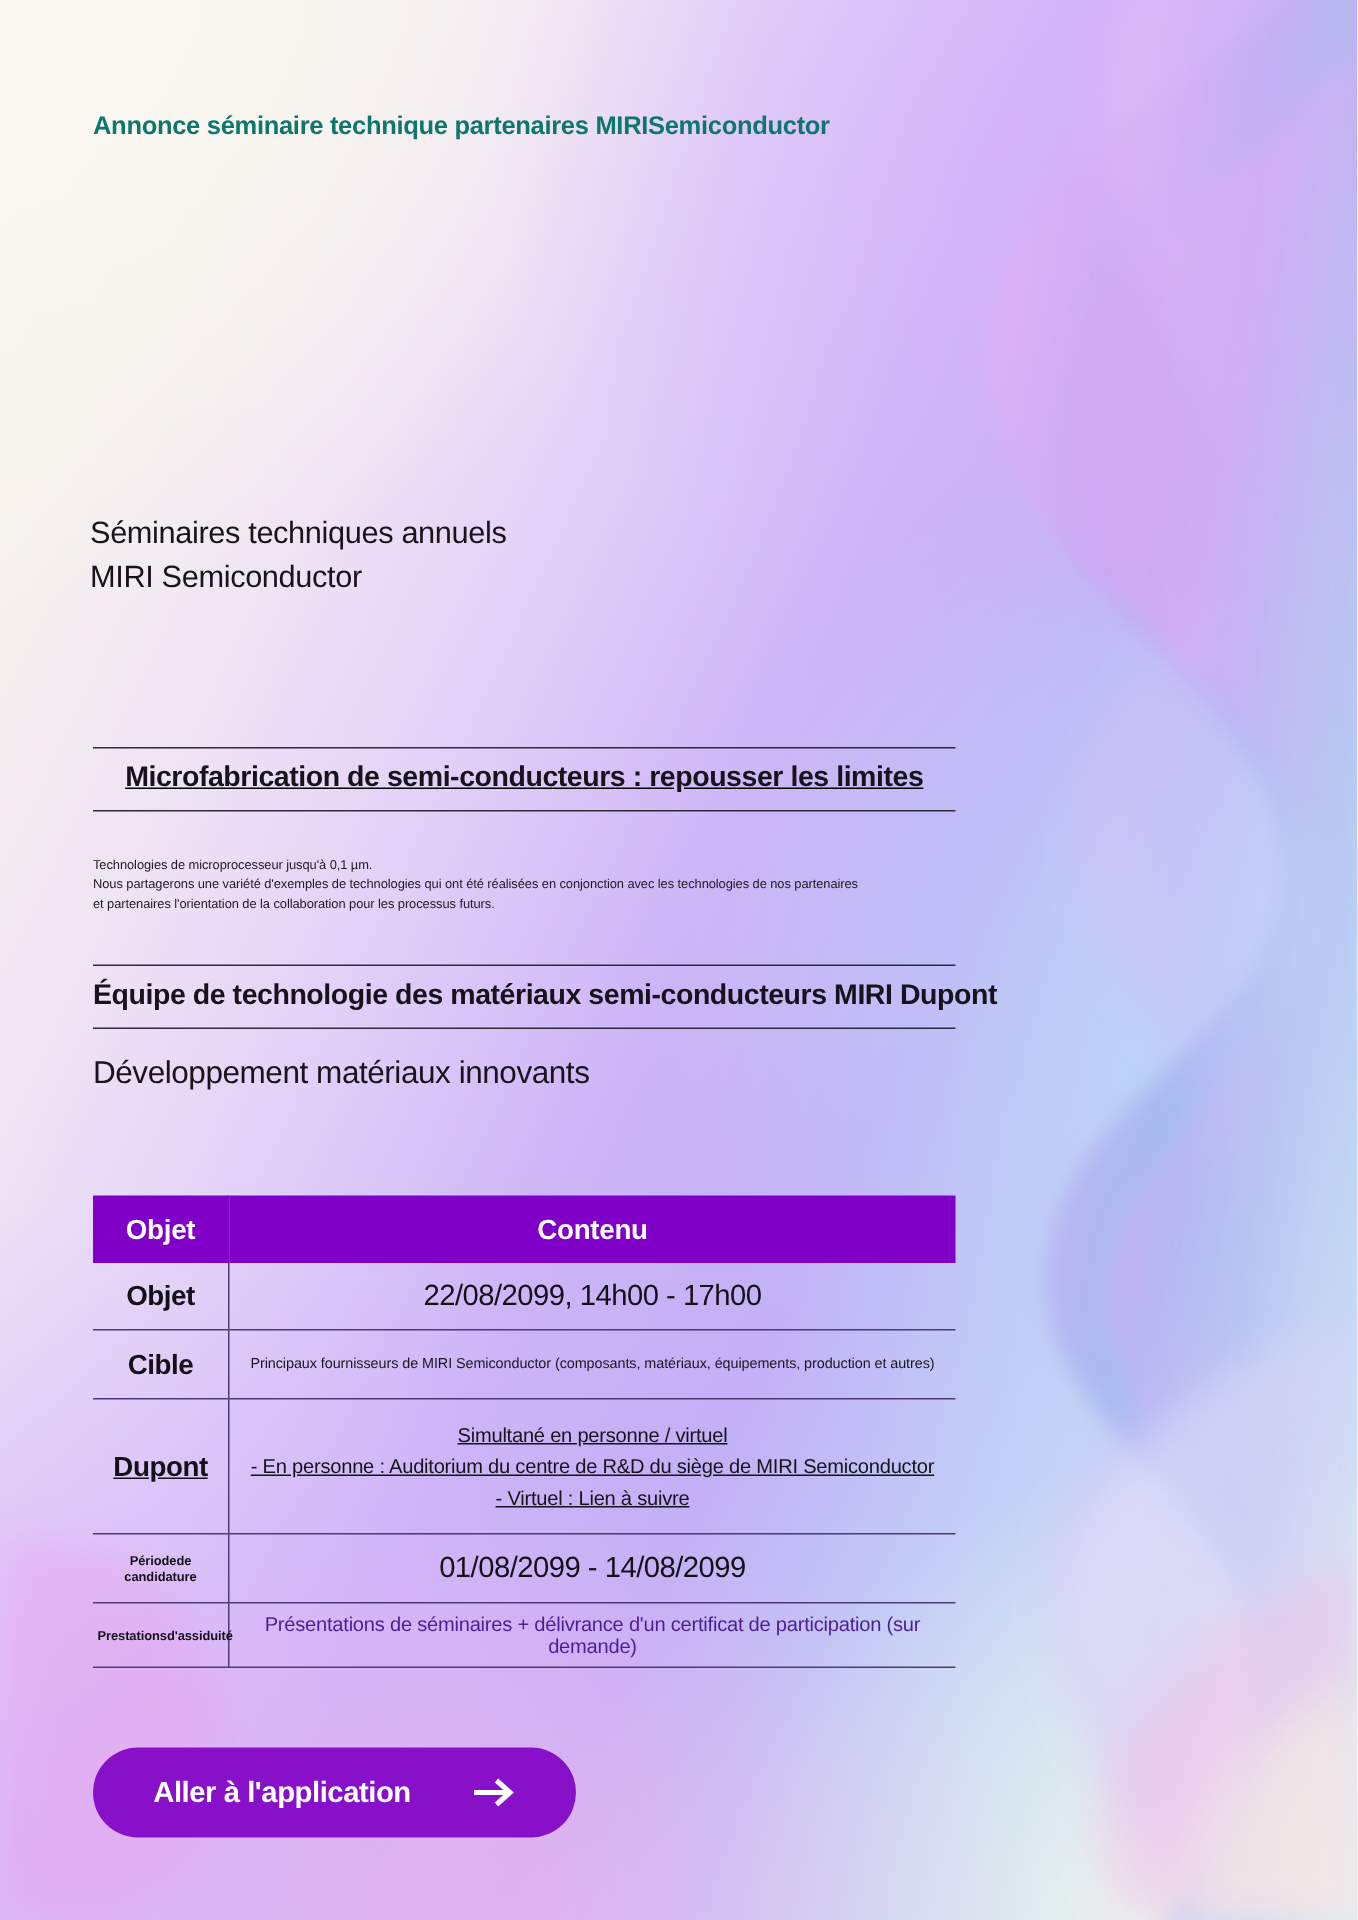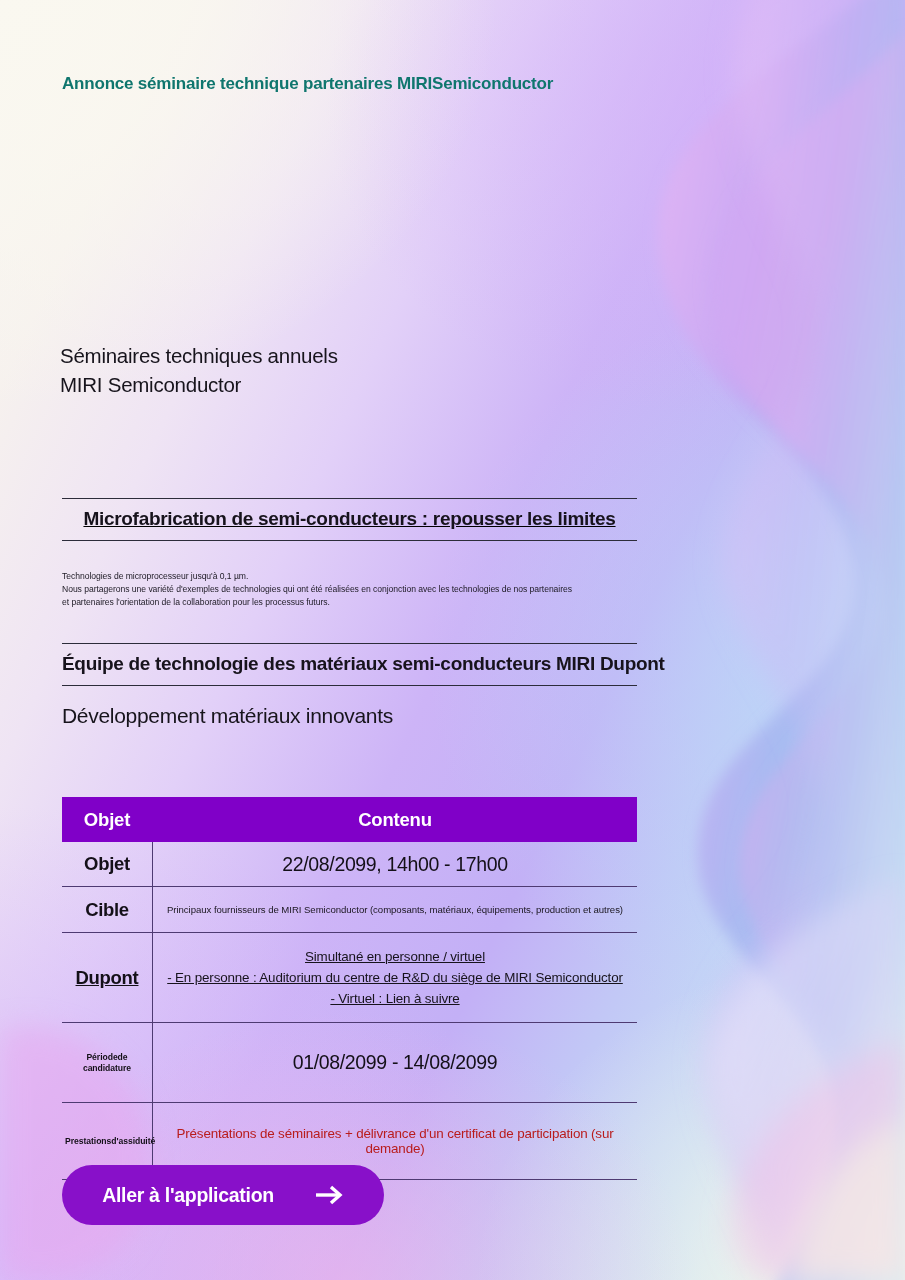--- a/index.html
+++ b/index.html
@@ -187,42 +187,42 @@
     font-weight: bold;
     font-size: 18.5px;
     letter-spacing: -0.3px;
     color: #141018;
   }
   .lbl.small {
     font-size: 8.6px;
     letter-spacing: -0.05px;
     font-weight: bold;
     line-height: 11px;
-    padding: 17px 3px;
+    padding: 0 3px;
   }
   .val-lg {
     font-size: 19.5px;
     letter-spacing: -0.35px;
     color: #141018;
   }
   .val-sm {
     font-size: 9.6px;
     letter-spacing: -0.05px;
     color: #1b1720;
   }
   .val-md {
     font-size: 13.4px;
     line-height: 21px;
     letter-spacing: -0.15px;
     color: #17131c;
   }
   .val-13 {
     font-size: 13.4px;
     letter-spacing: -0.15px;
-    color: #b91c1c;
+    color: #4c1d95;
   }
   .r-date td { height: 44px; }
   .r-cible td { height: 45px; }
   .r-lieux td { height: 89px; text-decoration: underline; }
   .r-periode td { height: 45px; }
   .r-prest td { height: 42px; }
 
   
   .cta {
     position: absolute;

